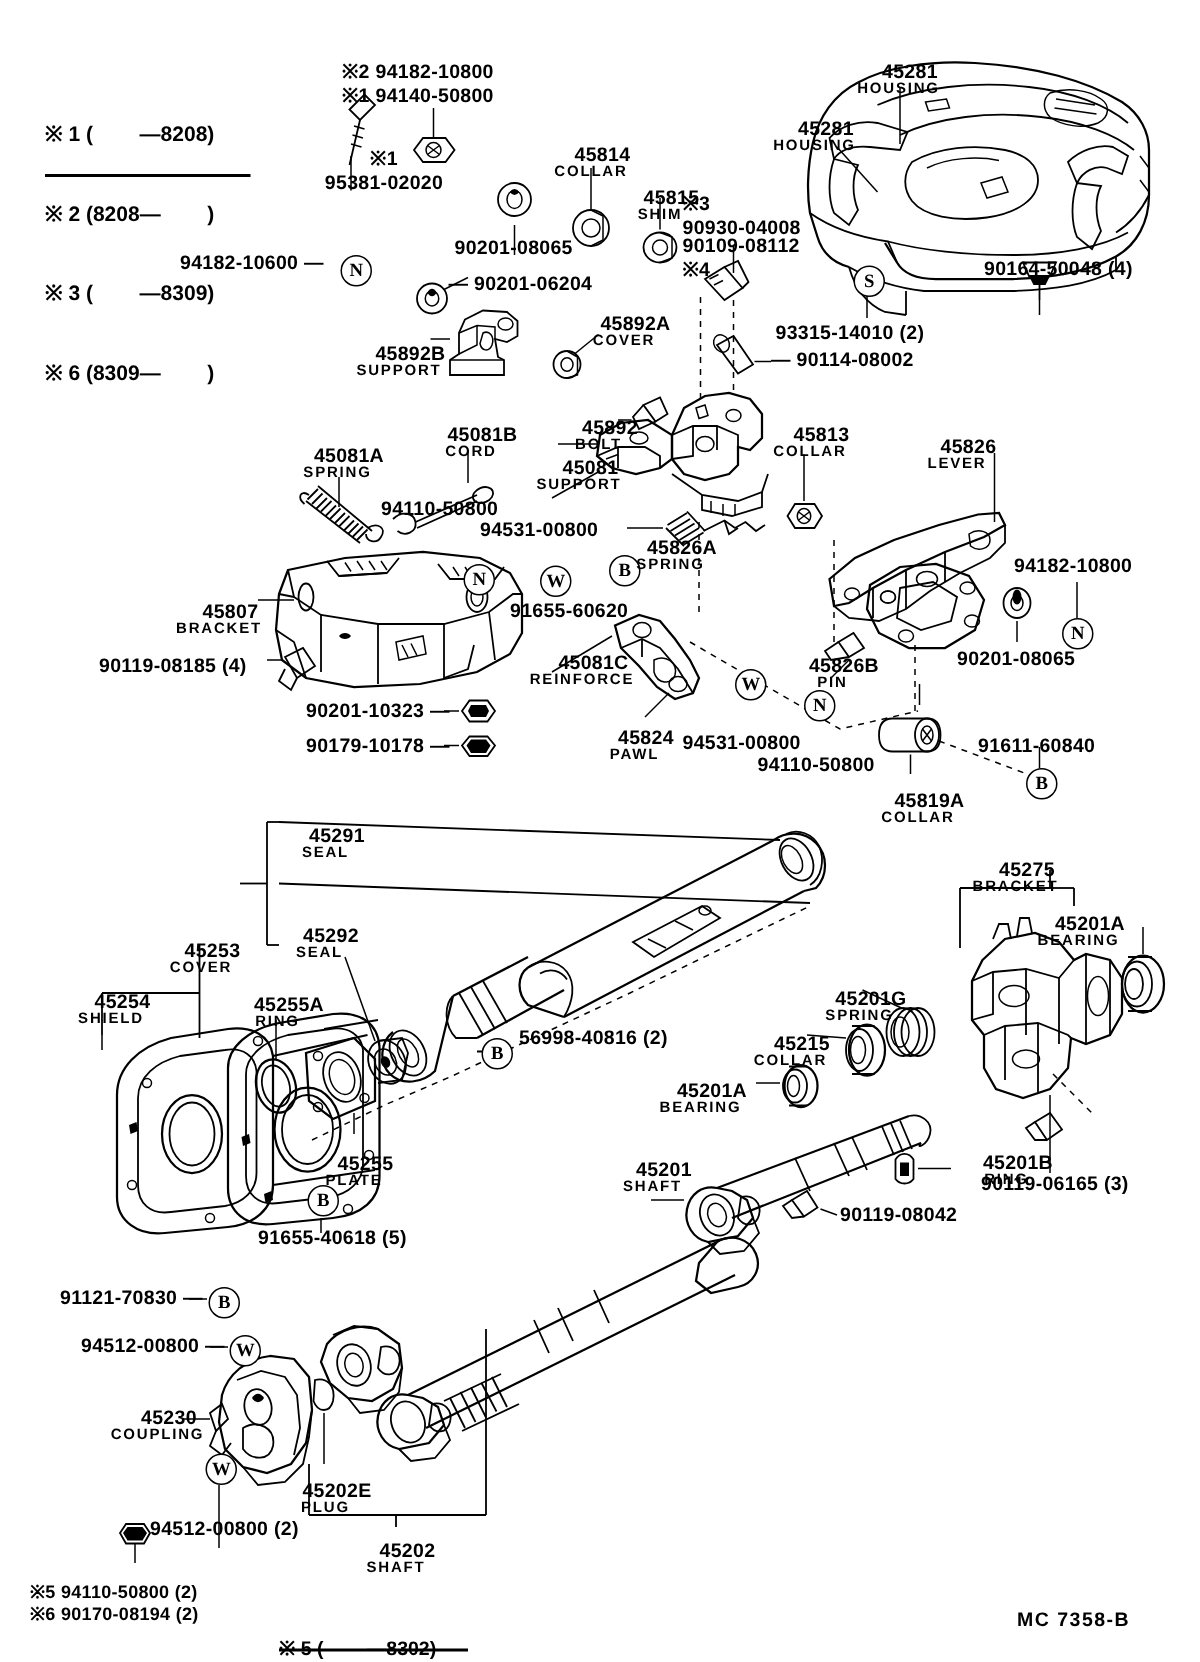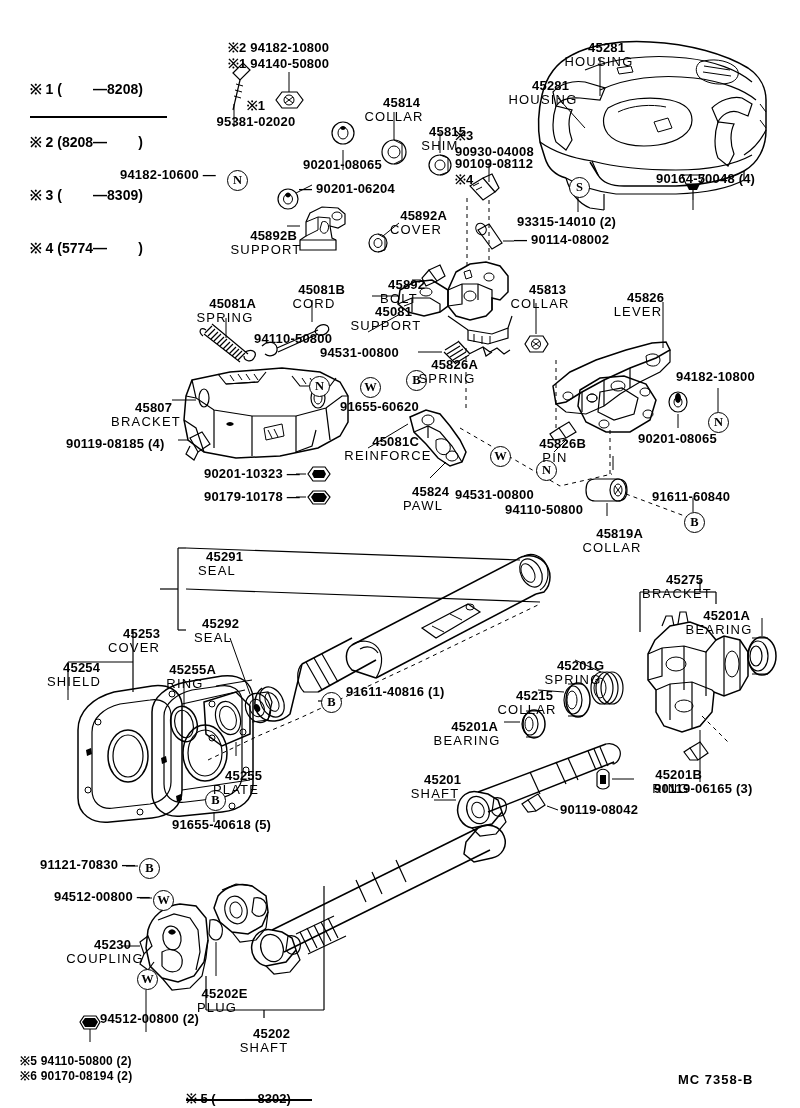--- a/index.html
+++ b/index.html
@@ -20,23 +20,23 @@
     color:#000;
     font-family:"Liberation Sans", sans-serif;
     font-weight:bold;
     font-size:13px;
     letter-spacing:0.2px;
     white-space:pre;
     line-height:1.02;
   }
   .lbl .sub{
     display:block;
-    font-size:13px;
+    font-size:10px;
     letter-spacing:1.2px;
-    font-weight:normal;
+    font-weight:bold;
   }
   .lbl.ctr{text-align:center;}
   .small{font-size:12px;}
   .legend{
     position:absolute;
     font-weight:bold;
     font-size:14px;
     line-height:1.26;
     white-space:pre;
   }
@@ -670,21 +670,21 @@
   <div class="circlbl" style="left:321px;top:692px;"><span>B</span></div>
   <div class="circlbl" style="left:205px;top:790px;"><span>B</span></div>
   <div class="circlbl" style="left:139px;top:858px;"><span>B</span></div>
   <div class="circlbl" style="left:153px;top:890px;"><span>W</span></div>
   <div class="circlbl" style="left:137px;top:969px;"><span>W</span></div>
 
   <div class="legend" style="left:30px;top:46px;width:137px;">
     <div>※ 1 (        —8208)</div>
     <div>※ 2 (8208—        )</div>
     <div>※ 3 (        —8309)</div>
-    <div>※ 4 (5774—        )</div>
+    <div>※ 6 (8309—        )</div>
   </div>
 
   <div class="lbl" style="left:228px;top:41px;"><span>※2 94182-10800</span></div>
   <div class="lbl" style="left:228px;top:57px;"><span>※1 94140-50800</span></div>
   <div class="lbl ctr" style="left:196px;top:98px;width:120px;line-height:1.25;"><span>※1
 95381-02020</span></div>
 
   <div class="lbl" style="left:120px;top:168px;"><span>94182-10600</span>&nbsp;—</div>
 
   <div class="lbl" style="left:303px;top:158px;"><span>90201-08065</span></div>
@@ -798,21 +798,21 @@
   </div>
   <div class="lbl ctr" style="left:36px;top:648px;width:76px;">
     <span>45254</span><span class="sub">SHIELD</span>
   </div>
   <div class="lbl ctr" style="left:146px;top:650px;width:78px;">
     <span>45255A</span><span class="sub">RING</span>
   </div>
   <div class="lbl ctr" style="left:200px;top:756px;width:72px;">
     <span>45255</span><span class="sub">PLATE</span>
   </div>
-  <div class="lbl" style="left:346px;top:685px;"><span>91611-40816 (1)</span></div>
+  <div class="lbl" style="left:346px;top:685px;"><span>56998-40816 (2)</span></div>
   <div class="lbl" style="left:172px;top:818px;"><span>91655-40618 (5)</span></div>
 
   <div class="lbl ctr" style="left:634px;top:560px;width:86px;">
     <span>45275</span><span class="sub">BRACKET</span>
   </div>
   <div class="lbl ctr" style="left:676px;top:596px;width:86px;">
     <span>45201A</span><span class="sub">BEARING</span>
   </div>
   <div class="lbl ctr" style="left:530px;top:646px;width:86px;">
     <span>45201G</span><span class="sub">SPRING</span>

